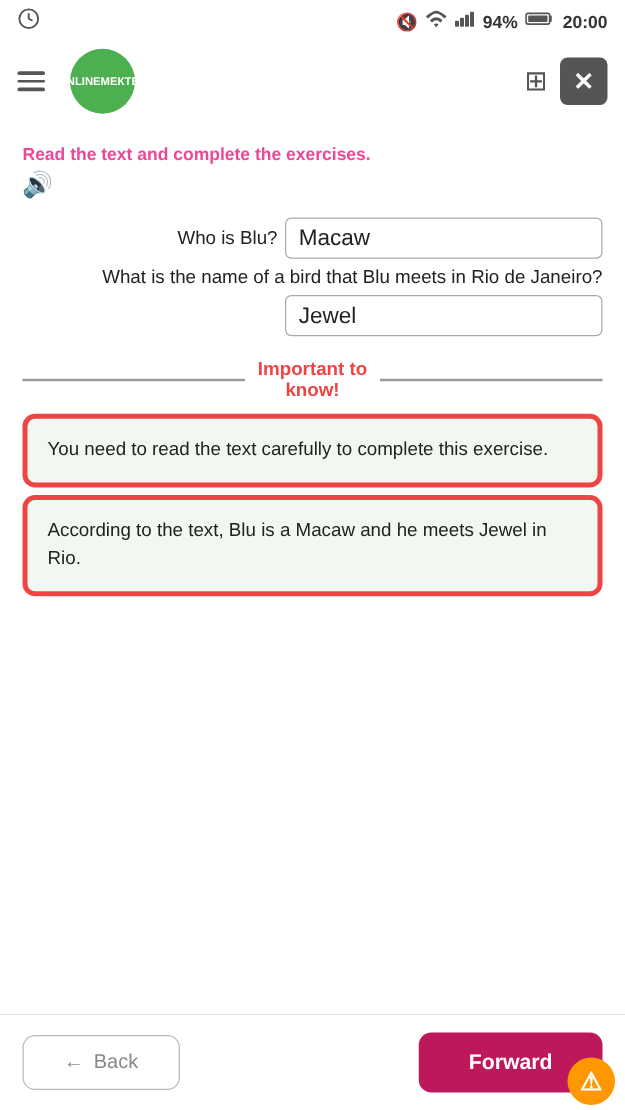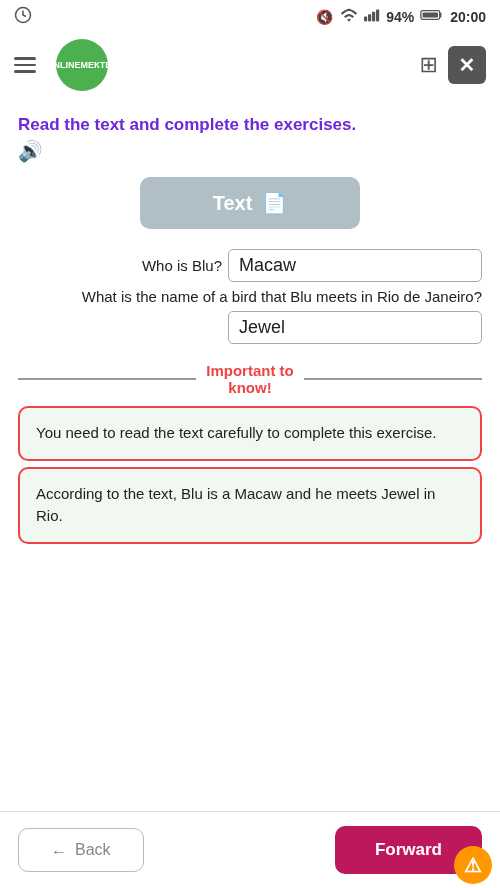--- a/index.html
+++ b/index.html
@@ -53,23 +53,23 @@
       border-radius: 6px;
       display: flex; align-items: center; justify-content: center;
       color: #fff; font-size: 20px; font-weight: bold; cursor: pointer;
     }
 
     
     .main {
       padding: 14px 18px 100px 18px;
     }
     .instruction {
-      font-size: 17px;
+      font-size: 14px;
       font-weight: 700;
-      color: #6d28d9;
+      color: #ec4899;
       margin-bottom: 4px;
     }
     .audio-icon {
       font-size: 20px;
       color: #555;
       margin-bottom: 14px;
       cursor: pointer;
     }
 
     
@@ -131,21 +131,21 @@
     .divider-label {
       font-size: 15px;
       font-weight: 600;
       color: #ef4444;
       text-align: center;
       white-space: pre-line;
     }
 
     
     .info-box {
-      border: 2px solid #ef4444;
+      border: 4px solid #ef4444;
       border-radius: 10px;
       background: #f1f8f1;
       padding: 14px 16px;
       font-size: 15px;
       color: #222;
       margin-bottom: 6px;
       line-height: 1.5;
     }
 
     
@@ -257,24 +257,20 @@
       <span>✕</span>
     </div>
   </div>
 </div>
 
 <div class="main">
 
   <div class="instruction">Read the text and complete the exercises.</div>
   <div class="audio-icon">🔊</div>
 
-  <div class="text-btn">
-    <span>Text</span>
-    <span class="doc-icon">📄</span>
-  </div>
 
   <div class="question-row">
     <span>Who is Blu?</span>
     <input class="answer-input" type="text" value="Macaw" style="">
   </div>
 
   <div class="question-row">
     <span>What is the name of a bird that Blu meets in Rio de Janeiro?</span>
     <input class="answer-input" type="text" value="Jewel" style="">
   </div>

